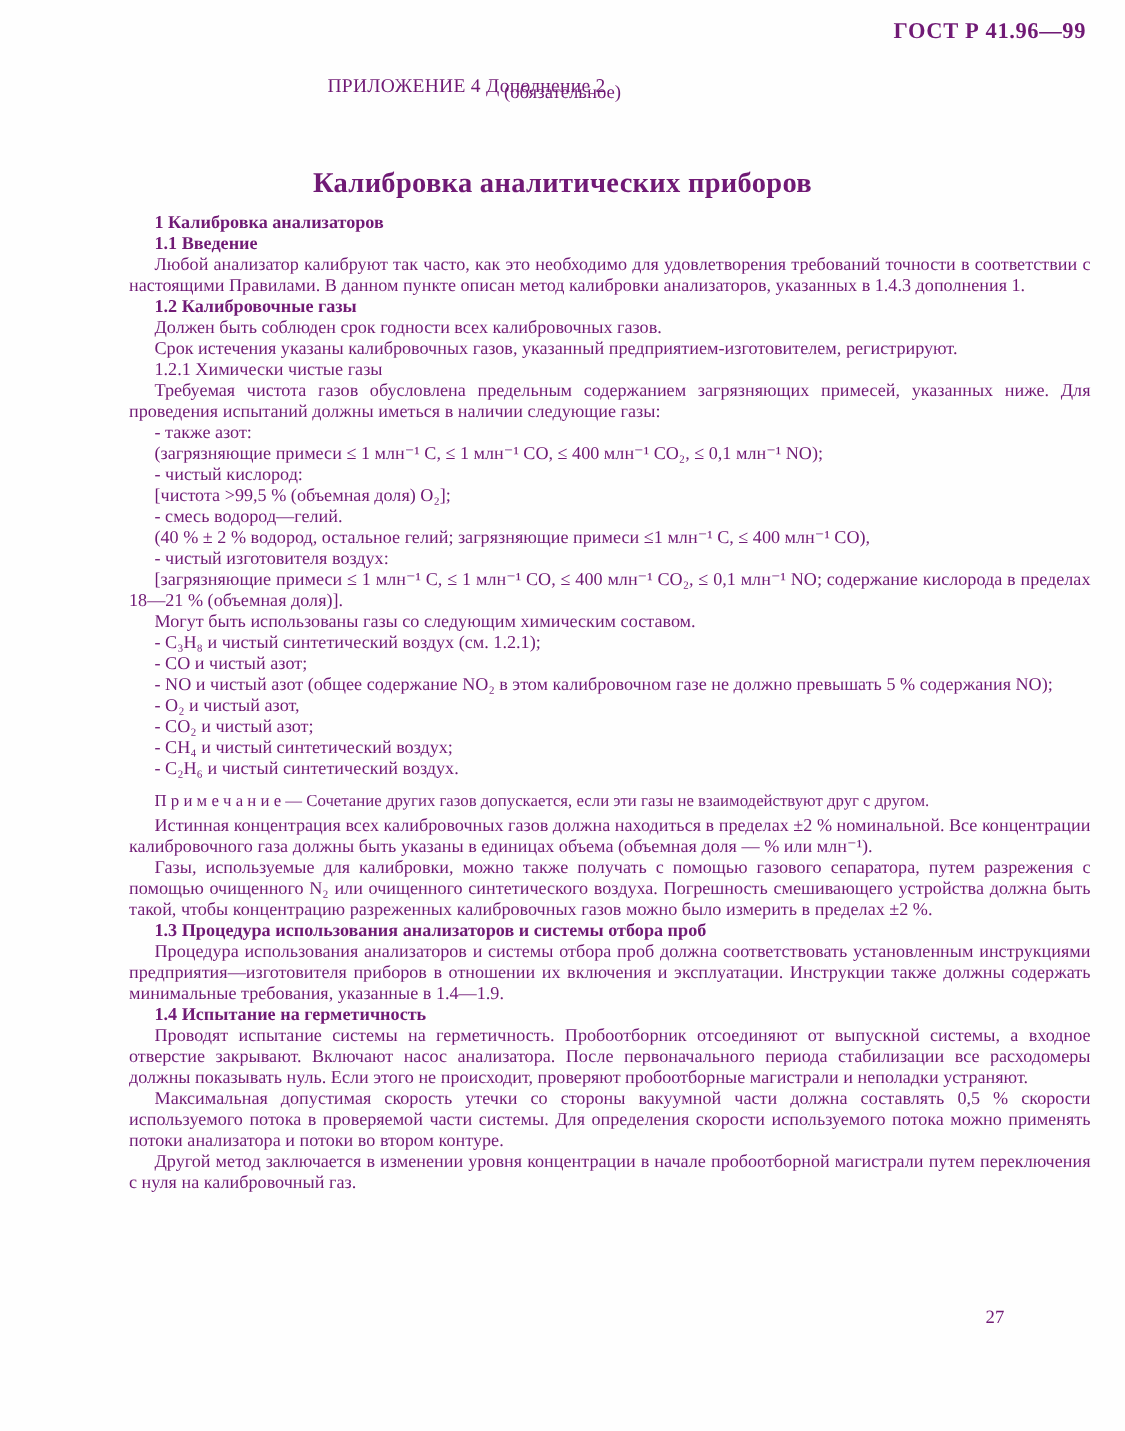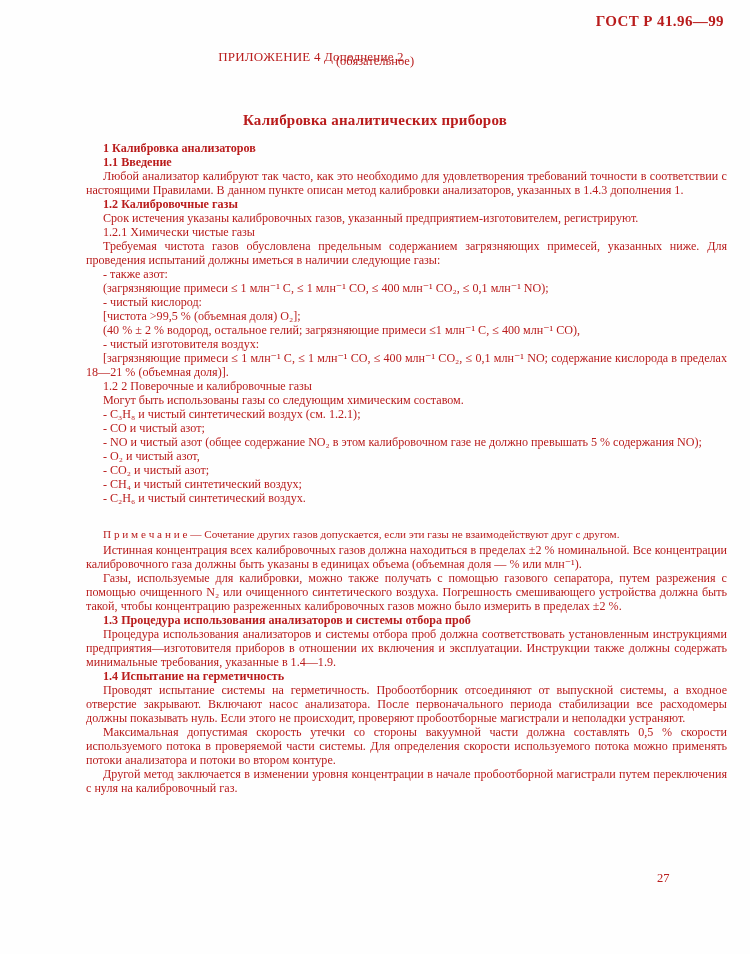--- a/index.html
+++ b/index.html
@@ -1,80 +1,81 @@
 <!DOCTYPE html>
 <html lang="ru"><head>
 <meta charset="utf-8">
 <style>
   html,body{margin:0;padding:0;background:#e8e8e8;}
   .page{
     position:relative;
     width:750px;height:954px;
     margin:0 auto;
     background:#fefefe;
-    color:#b91c1c;
+    color:#701a75;
     font-family:"Liberation Serif","DejaVu Serif",serif;
     overflow:hidden;
   }
   .doc-code{
     position:absolute;top:13px;right:26px;
     font-weight:bold;font-size:15px;letter-spacing:.4px;
     white-space:nowrap;
   }
   .appendix-heading{
     position:absolute;top:49px;left:14px;width:594px;
     text-align:center;font-size:13px;letter-spacing:.2px;
   }
   .appendix-note{
     position:absolute;top:54px;left:0;width:750px;
     text-align:center;font-size:12.5px;
   }
   .doc-title{
     position:absolute;top:112px;left:0;width:750px;
-    text-align:center;font-size:15px;font-weight:bold;
+    text-align:center;font-size:19px;font-weight:bold;
     margin:0;letter-spacing:.2px;
   }
   .doc-body{
     position:absolute;top:141px;left:86px;width:641px;
     font-size:12.1px;line-height:14px;
   }
   .blk{margin:0;text-indent:17px;text-align:justify;}
   .blk-h{font-weight:bold;}
   .blk-sub{font-weight:normal;}
   .blk-pi{}
-  .blk-note{font-size:11.2px;margin-top:22px;margin-bottom:2px;}
+  .blk-note{font-size:11.2px;margin-top:8px;margin-bottom:2px;}
   .page-number{
     position:absolute;top:871px;left:657px;
     font-size:12.5px;
   }
 </style>
 </head>
 <body>
 
 <div class="page">
   <div class="doc-code">ГОСТ Р 41.96—99</div>
   <div class="appendix-heading">ПРИЛОЖЕНИЕ 4 Дополнение 2</div>
   <div class="appendix-note">(обязательное)</div>
   <h1 class="doc-title">Калибровка аналитических приборов</h1>
   <div class="doc-body" id="doc-body">
       <p class="blk blk-h">1 Калибровка анализаторов</p>
       <p class="blk blk-h">1.1 Введение</p>
       <p class="blk blk-p">Любой анализатор калибруют так часто, как это необходимо для удовлетворения требований точности в соответствии с настоящими Правилами. В данном пункте описан метод калибровки анализаторов, указанных в 1.4.3 дополнения 1.</p>
       <p class="blk blk-h">1.2 Калибровочные газы</p>
+      <p class="blk blk-p">Должен быть соблюден срок годности всех калибровочных газов.</p>
       <p class="blk blk-p">Срок истечения указаны калибровочных газов, указанный предприятием-изготовителем, регистрируют.</p>
       <p class="blk blk-sub">1.2.1 Химически чистые газы</p>
       <p class="blk blk-p">Требуемая чистота газов обусловлена предельным содержанием загрязняющих примесей, указанных ниже. Для проведения испытаний должны иметься в наличии следующие газы:</p>
       <p class="blk blk-p">- также азот:</p>
       <p class="blk blk-p">(загрязняющие примеси ≤ 1 млн⁻¹ C, ≤ 1 млн⁻¹ CO, ≤ 400 млн⁻¹ CO₂, ≤ 0,1 млн⁻¹ NO);</p>
       <p class="blk blk-p">- чистый кислород:</p>
       <p class="blk blk-p">[чистота &gt;99,5 % (объемная доля) O₂];</p>
+      <p class="blk blk-p">- смесь водород—гелий.</p>
       <p class="blk blk-pi">(40 % ± 2 % водород, остальное гелий; загрязняющие примеси ≤1 млн⁻¹ C, ≤ 400 млн⁻¹ CO),</p>
       <p class="blk blk-p">- чистый изготовителя воздух:</p>
       <p class="blk blk-p">[загрязняющие примеси ≤ 1 млн⁻¹ C, ≤ 1 млн⁻¹ CO, ≤ 400 млн⁻¹ CO₂, ≤ 0,1 млн⁻¹ NO; содержание кислорода в пределах 18—21 % (объемная доля)].</p>
-      <p class="blk blk-sub">1.2 2 Поверочные и калибровочные газы</p>
       <p class="blk blk-p">Могут быть использованы газы со следующим химическим составом.</p>
       <p class="blk blk-p">- C₃H₈ и чистый синтетический воздух (см. 1.2.1);</p>
       <p class="blk blk-p">- CO и чистый азот;</p>
       <p class="blk blk-p">- NO и чистый азот (общее содержание NO₂ в этом калибровочном газе не должно превышать 5 % содержания NO);</p>
       <p class="blk blk-p">- O₂ и чистый азот,</p>
       <p class="blk blk-p">- CO₂ и чистый азот;</p>
       <p class="blk blk-p">- CH₄ и чистый синтетический воздух;</p>
       <p class="blk blk-p">- C₂H₆ и чистый синтетический воздух.</p>
       <p class="blk blk-note">П р и м е ч а н и е — Сочетание других газов допускается, если эти газы не взаимодействуют друг с другом.</p>
       <p class="blk blk-p">Истинная концентрация всех калибровочных газов должна находиться в пределах ±2 % номинальной. Все концентрации калибровочного газа должны быть указаны в единицах объема (объемная доля — % или млн⁻¹).</p>

